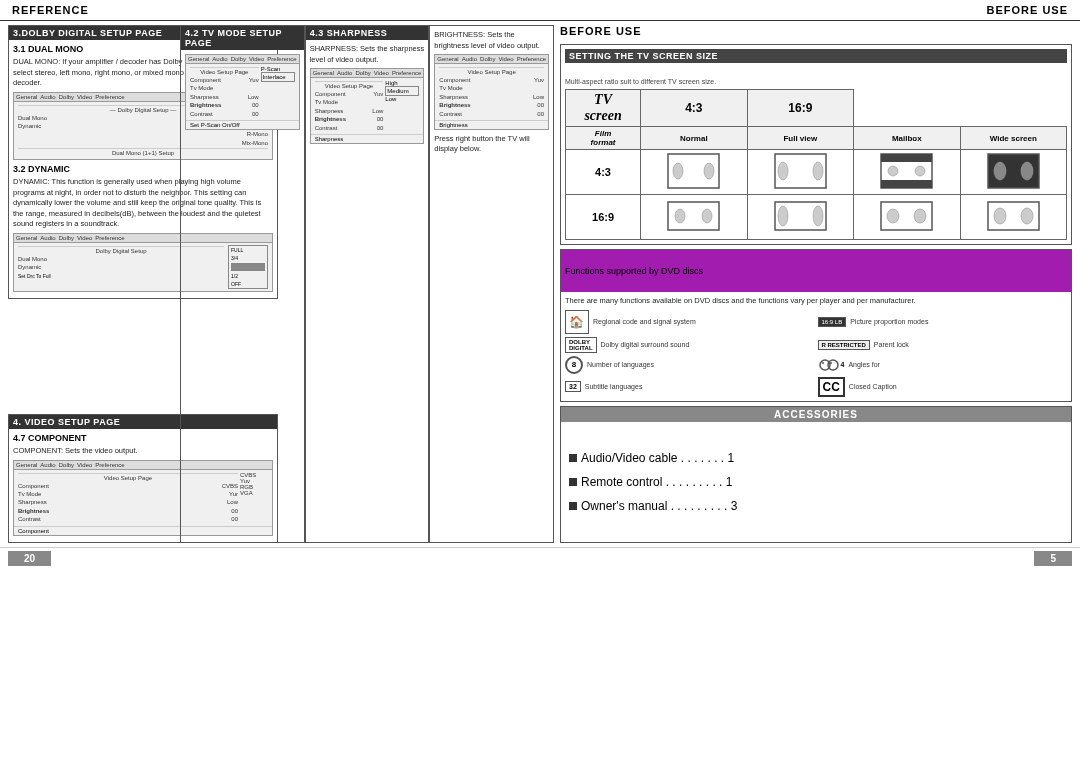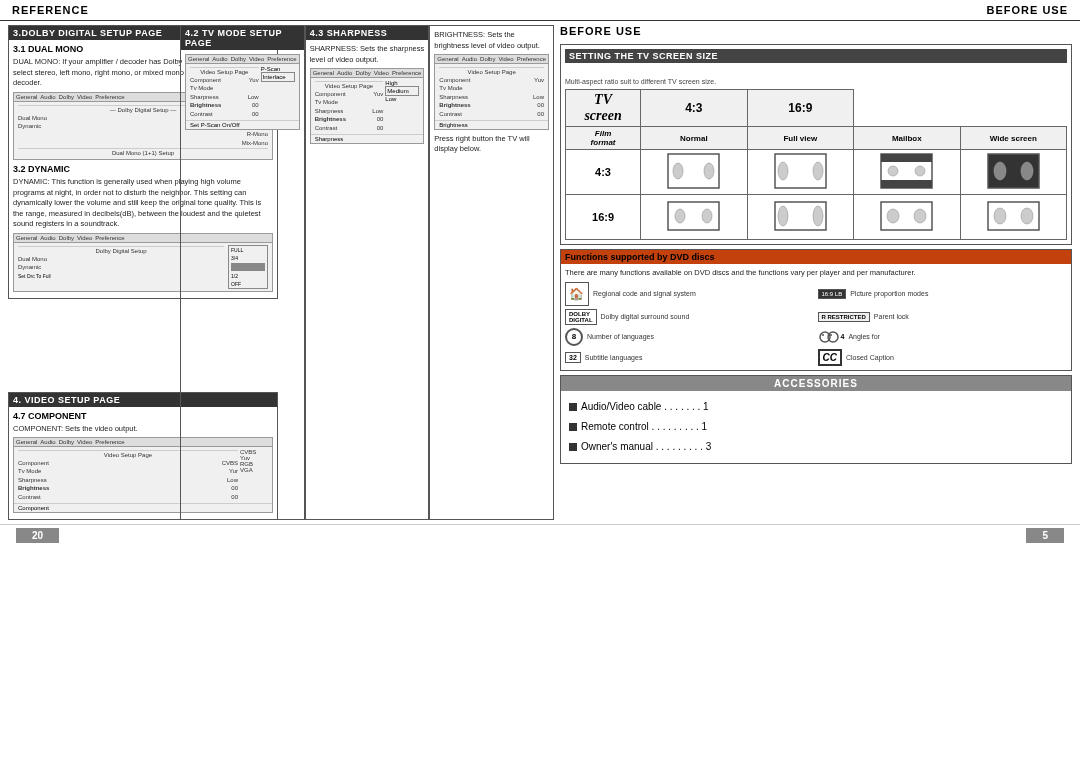--- a/index.html
+++ b/index.html
@@ -137,24 +137,24 @@
       padding: 2px;
     }
     .tv-table th {
       background: #f0f0f0;
     }
     
     .func-box {
       border: 1px solid #555;
     }
     .func-title {
-      background: #c2410c;
+      background: #a21caf;
       font-size: 9px;
-      font-weight: bold;
-      padding: 2px 4px;
+      font-weight: normal;
+      padding: 16px 4px;
     }
     .func-body {
       padding: 4px;
     }
     .func-grid {
       display: grid;
       grid-template-columns: 1fr 1fr;
       gap: 3px;
       margin-top: 3px;
     }
@@ -172,41 +172,41 @@
     }
     .acc-title {
       background: #888;
       color: #fff;
       font-size: 10px;
       font-weight: bold;
       padding: 2px 4px;
       letter-spacing: 1px;
     }
     .acc-body {
-      padding: 6px 8px;
-      font-size: 10px;
+      padding: 24px 8px;
+      font-size: 12px;
       line-height: 2;
     }
     .acc-item {
       display: flex;
       align-items: center;
       gap: 4px;
     }
     .bullet-square {
       width: 8px;
       height: 8px;
       background: #333;
       flex-shrink: 0;
     }
     
     .footer {
       display: flex;
       justify-content: space-between;
       align-items: center;
-      padding: 3px 16px;
+      padding: 3px 8px;
       border-top: 1px solid #ccc;
     }
     .footer-num {
       background: #888;
       color: #fff;
       padding: 2px 16px;
       font-size: 10px;
       font-weight: bold;
     }
     
@@ -249,24 +249,23 @@
       border: 1px solid #555;
       background: #333;
       color: #fff;
       padding: 1px 3px;
       font-size: 6px;
       display: inline-block;
     }
     .cc-badge {
       border: 2px solid #333;
       padding: 1px 3px;
-      font-size: 10px;
+      font-size: 12px;
       font-weight: bold;
       display: inline-block;
-      font-style: italic;
     }
     .num-circle {
       width: 18px;
       height: 18px;
       border-radius: 50%;
       border: 2px solid #555;
       display: flex;
       align-items: center;
       justify-content: center;
       font-size: 8px;

